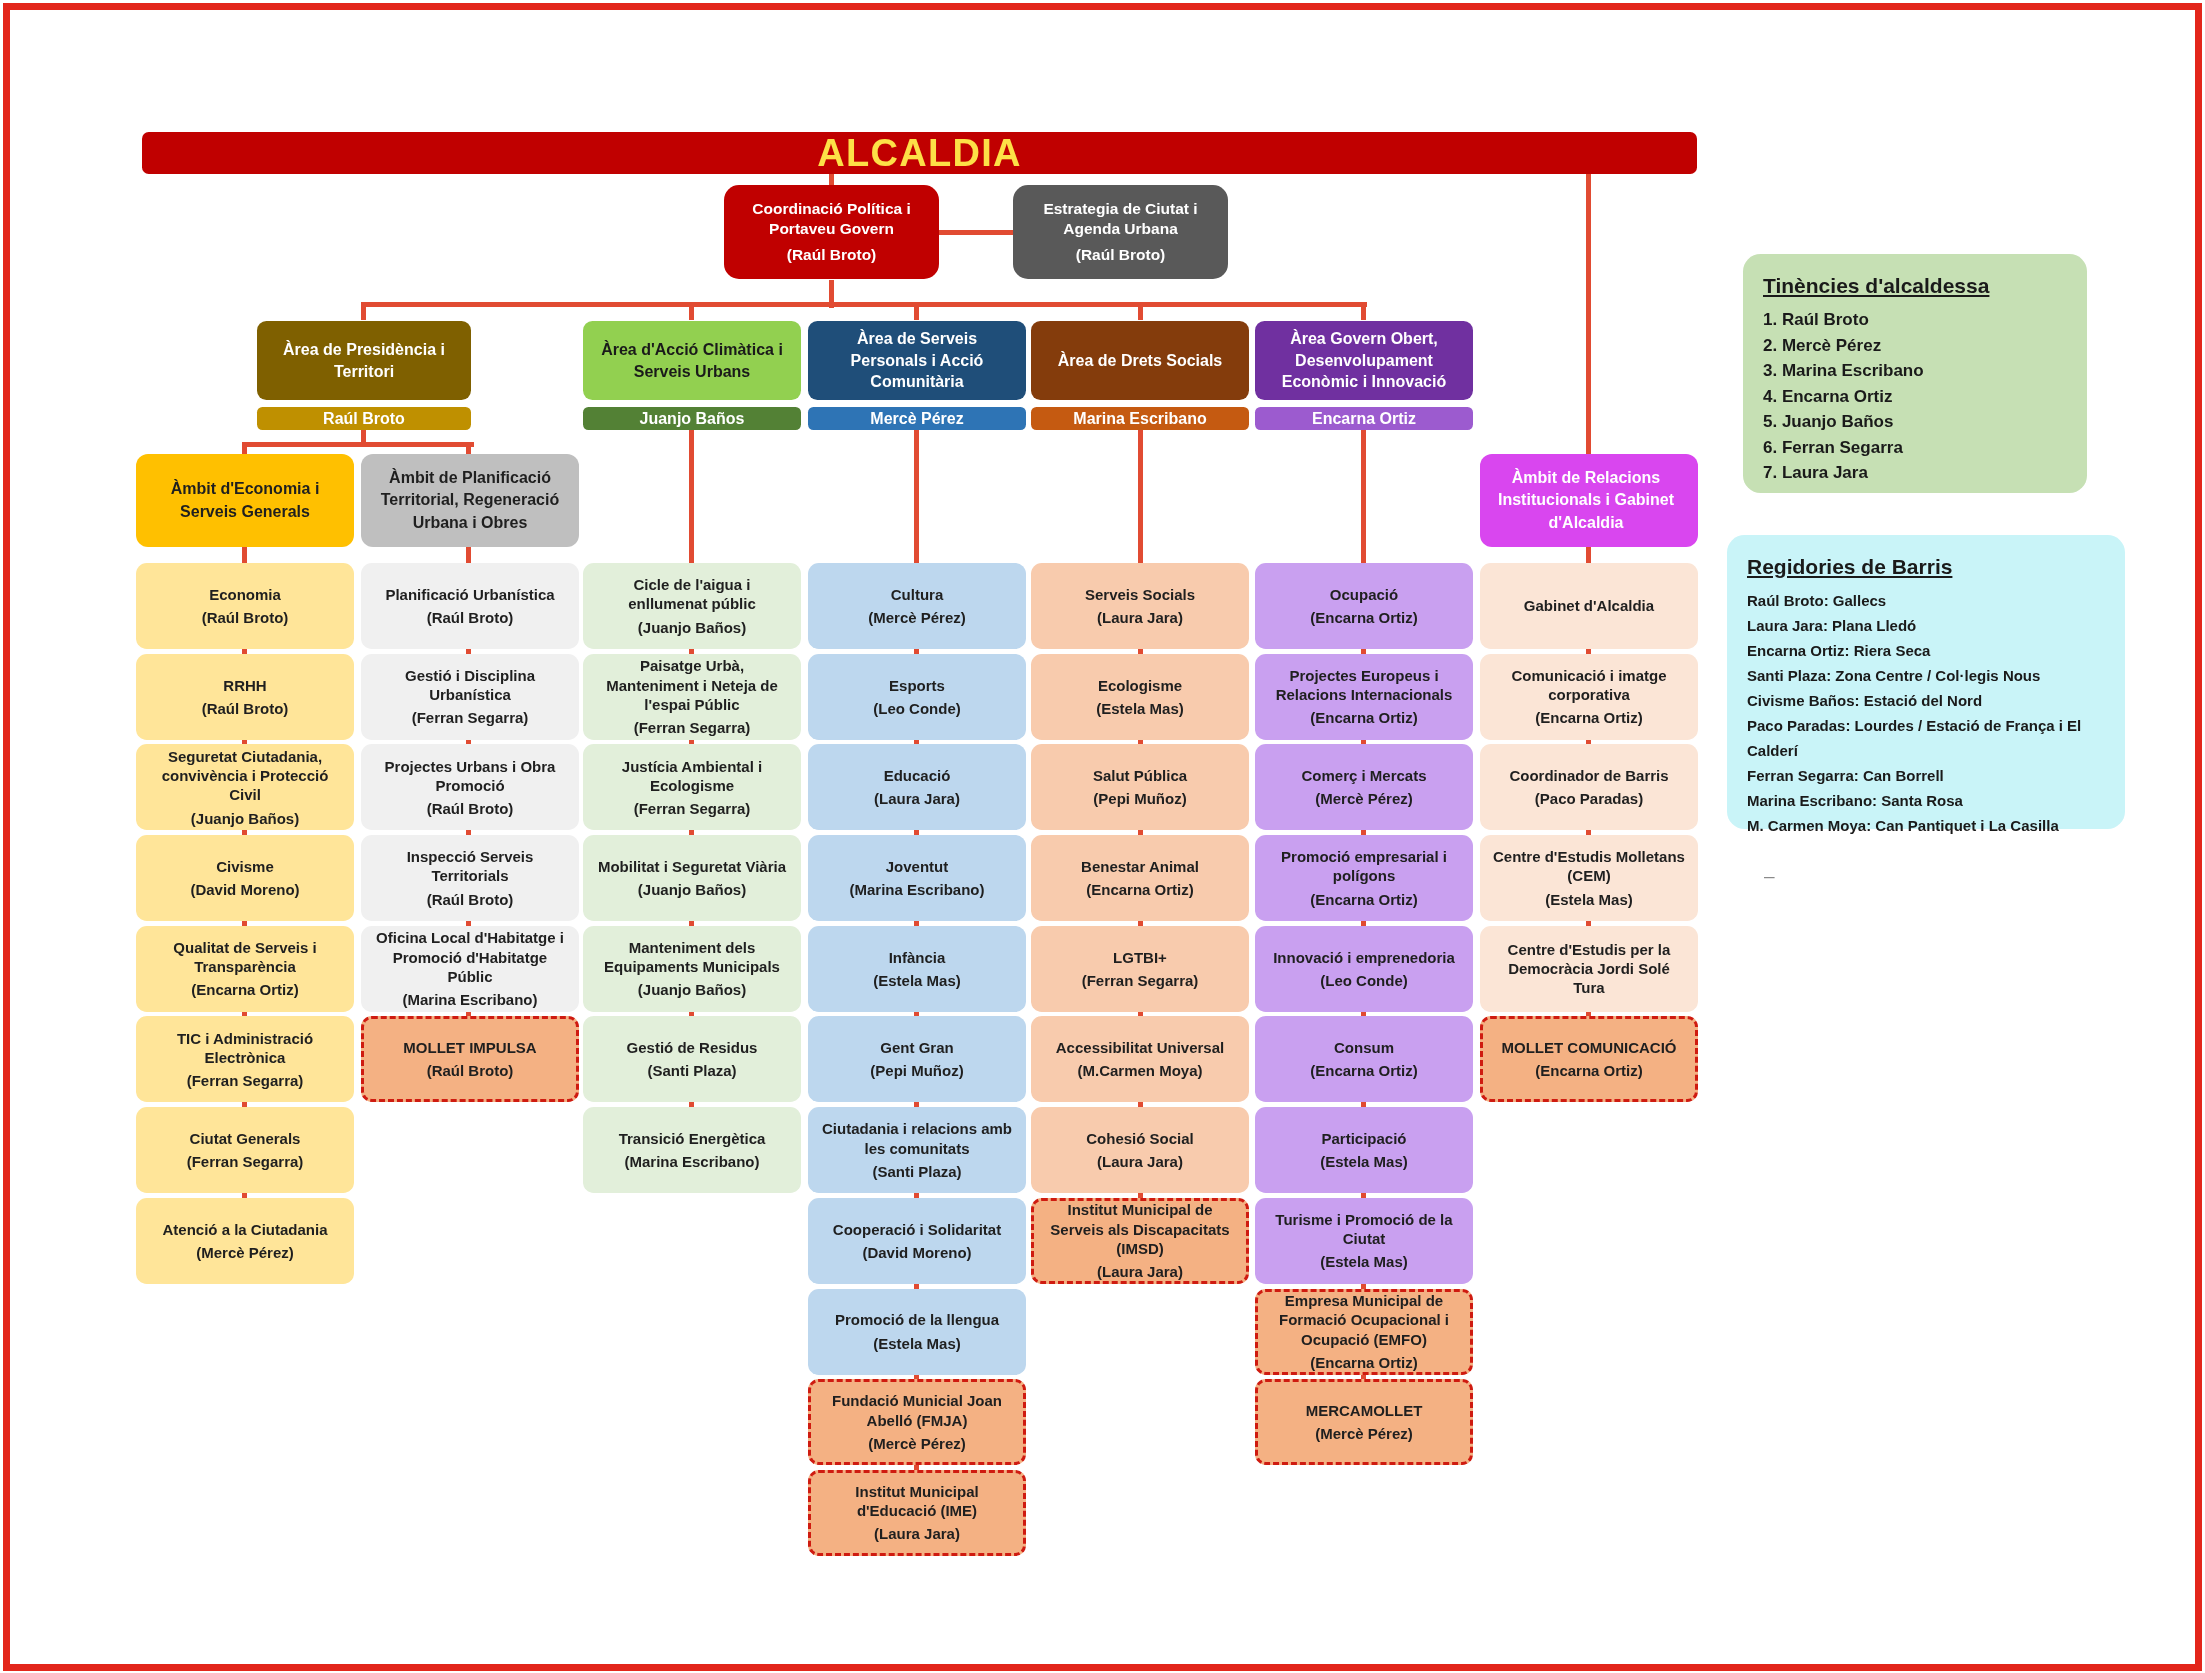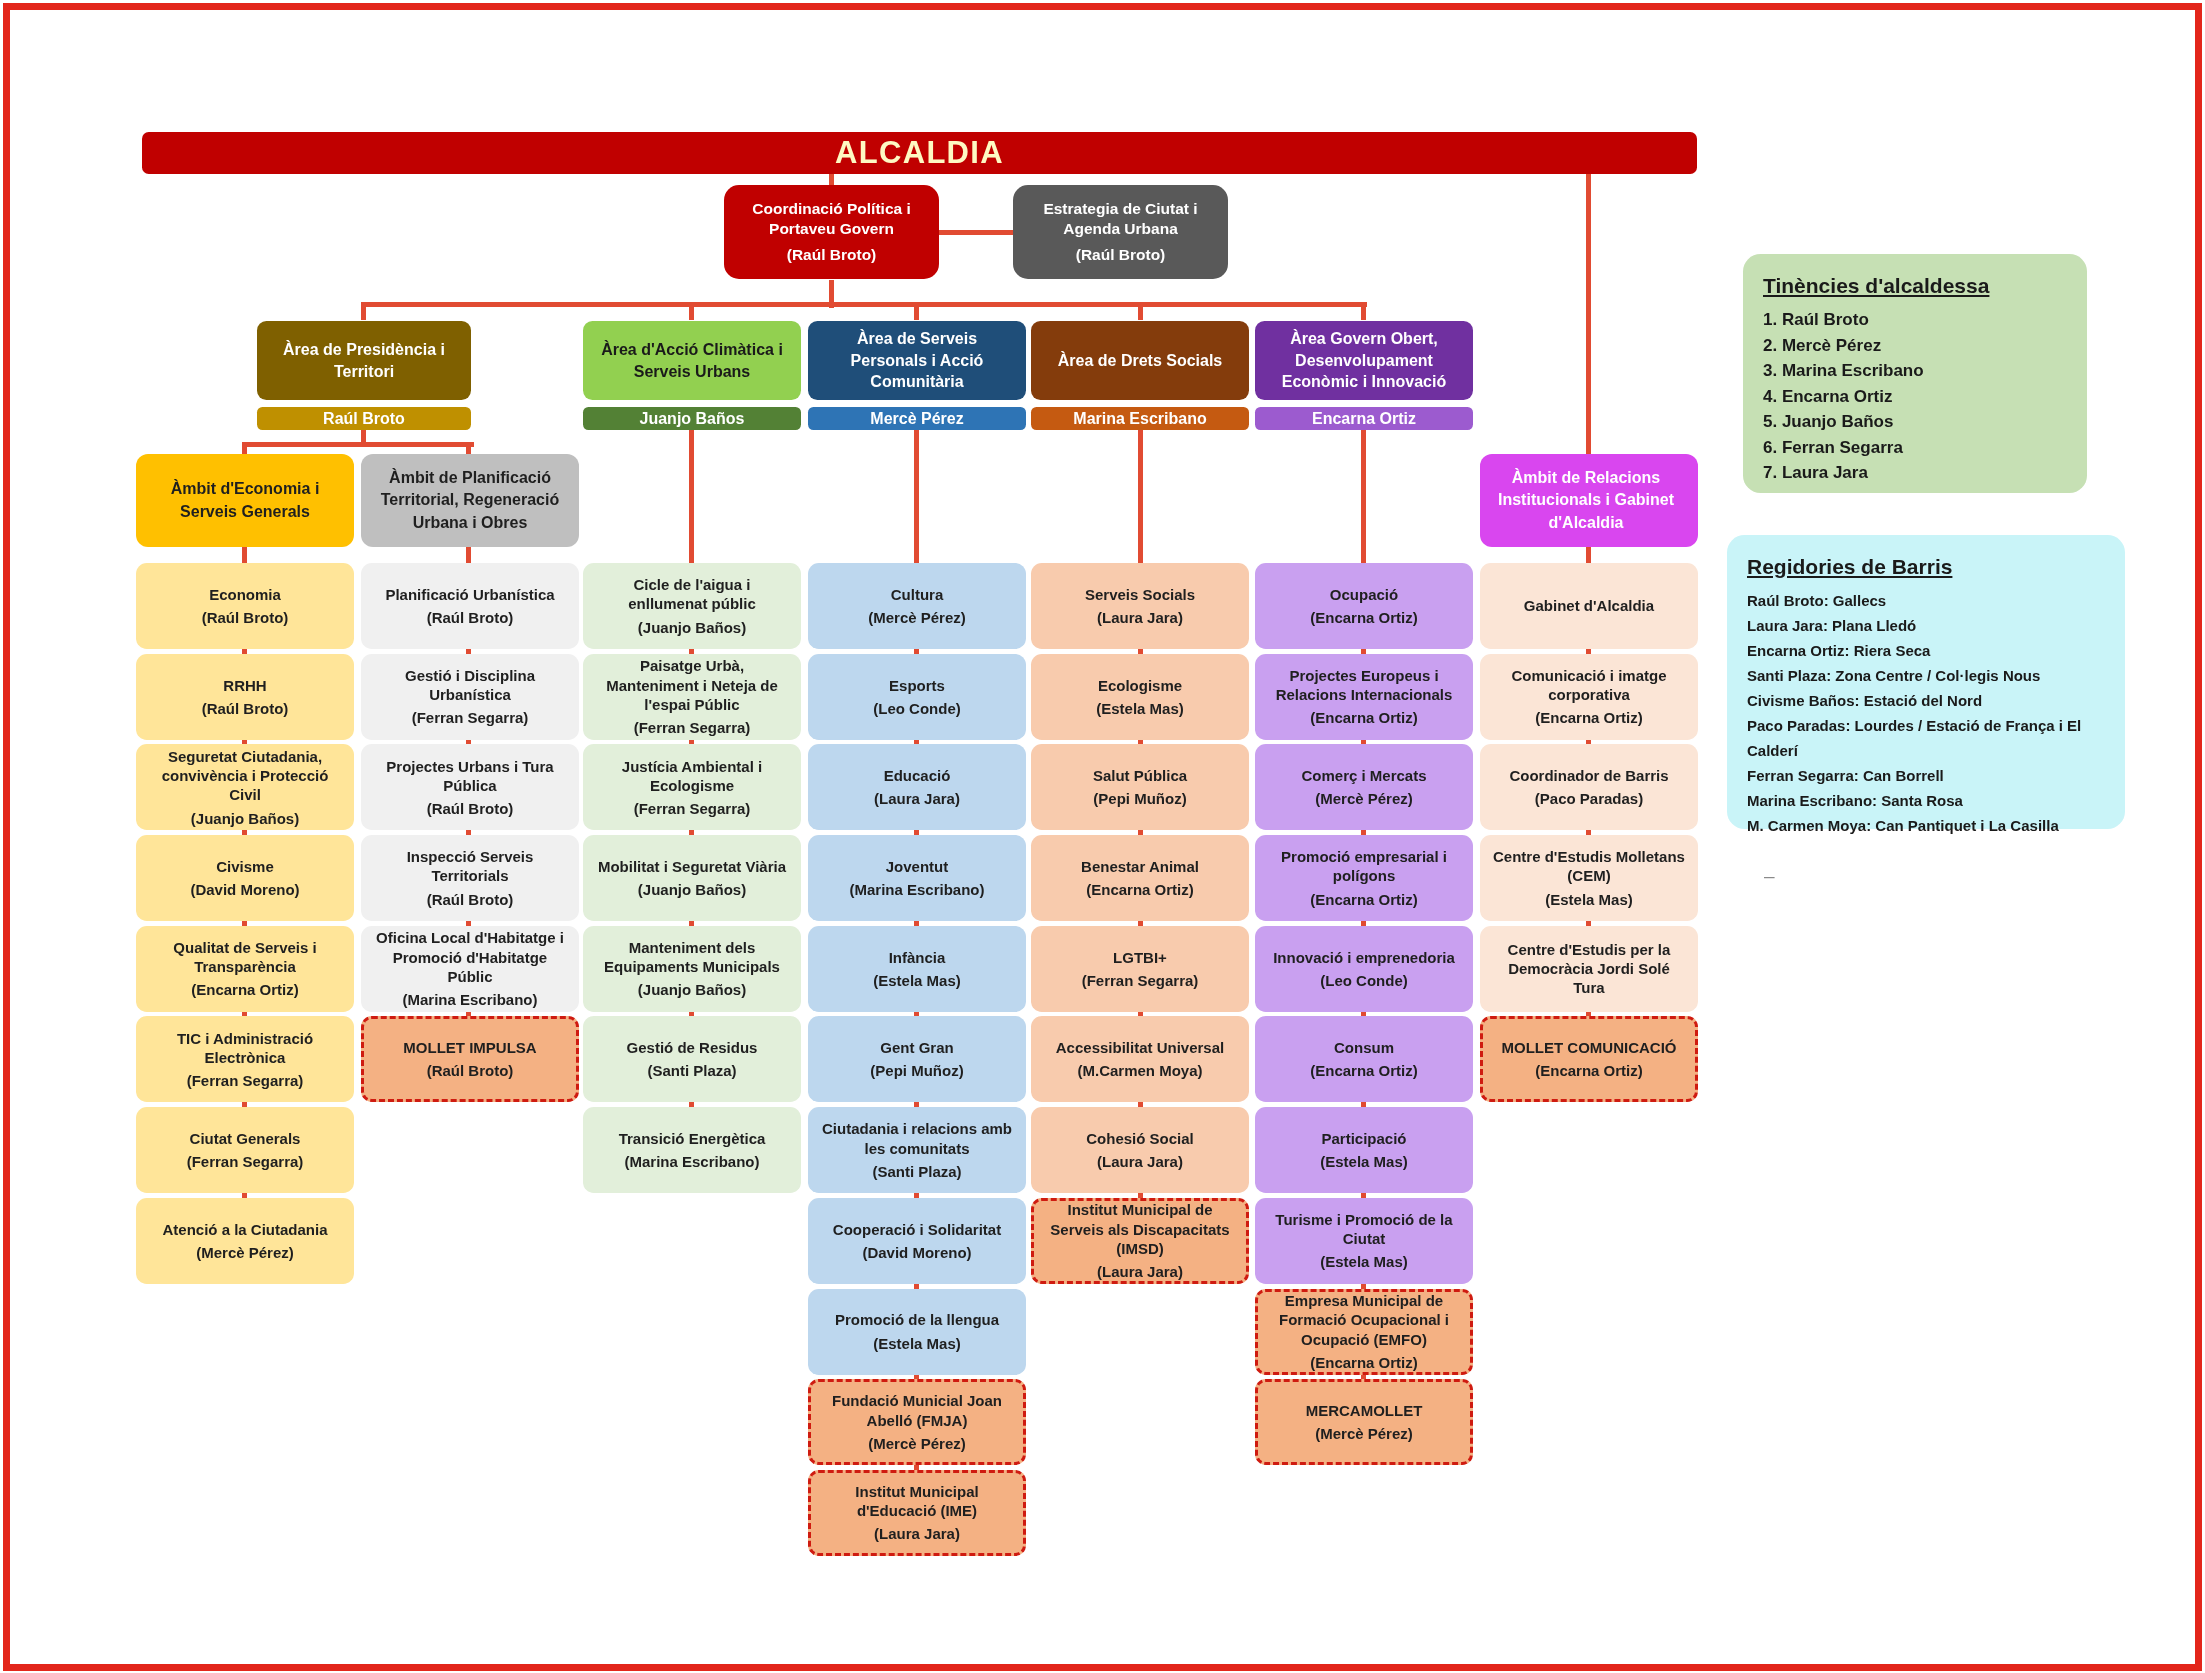--- a/index.html
+++ b/index.html
@@ -6,21 +6,21 @@
   #canvas{position:relative;width:2205px;height:1674px;background:#ffffff;overflow:hidden;
           font-family:"Liberation Sans","DejaVu Sans",sans-serif;color:#1f1f1f;}
   #frame{position:absolute;inset:2.7px;border:7.4px solid #E3261B;pointer-events:none;z-index:50;}
 
   
   .line{position:absolute;background:#E14B32;z-index:0;}
 
   
   #banner{position:absolute;left:142px;top:132px;width:1555px;height:42px;background:#C00000;
           border-radius:6.7px;display:flex;align-items:center;justify-content:center;z-index:2;}
-  #banner span{color:#fef9c3;font-size:31px;font-weight:bold;letter-spacing:1.3px;}
+  #banner span{color:#fde047;font-size:38px;font-weight:bold;letter-spacing:1.3px;}
 
   
   .top-box{position:absolute;top:185px;width:215px;height:94px;border-radius:15px;z-index:2;
            display:flex;flex-direction:column;align-items:center;justify-content:center;gap:5.4px;
            text-align:center;color:#fff;font-size:15.5px;font-weight:600;line-height:1.3;padding:5.4px 9.4px;box-sizing:border-box;}
   #coordinacio-box{left:724px;background:#C00000;}
   #estrategia-box{left:1013px;background:#595959;}
   .paren::before{content:"(";} .paren::after{content:")";}
 
   
@@ -182,21 +182,21 @@
   <div class="column c2" style="--card-bg: #F0F0F0;">
       <div class="card">
         <div>Planificació Urbanística</div>
         <div>(Raúl Broto)</div>
       </div>
       <div class="card">
         <div>Gestió i Disciplina Urbanística</div>
         <div>(Ferran Segarra)</div>
       </div>
       <div class="card">
-        <div>Projectes Urbans i Tura Pública</div>
+        <div>Projectes Urbans i Obra Promoció</div>
         <div>(Raúl Broto)</div>
       </div>
       <div class="card">
         <div>Inspecció Serveis Territorials</div>
         <div>(Raúl Broto)</div>
       </div>
       <div class="card">
         <div>Oficina Local d'Habitatge i Promoció d'Habitatge Públic</div>
         <div>(Marina Escribano)</div>
       </div>

